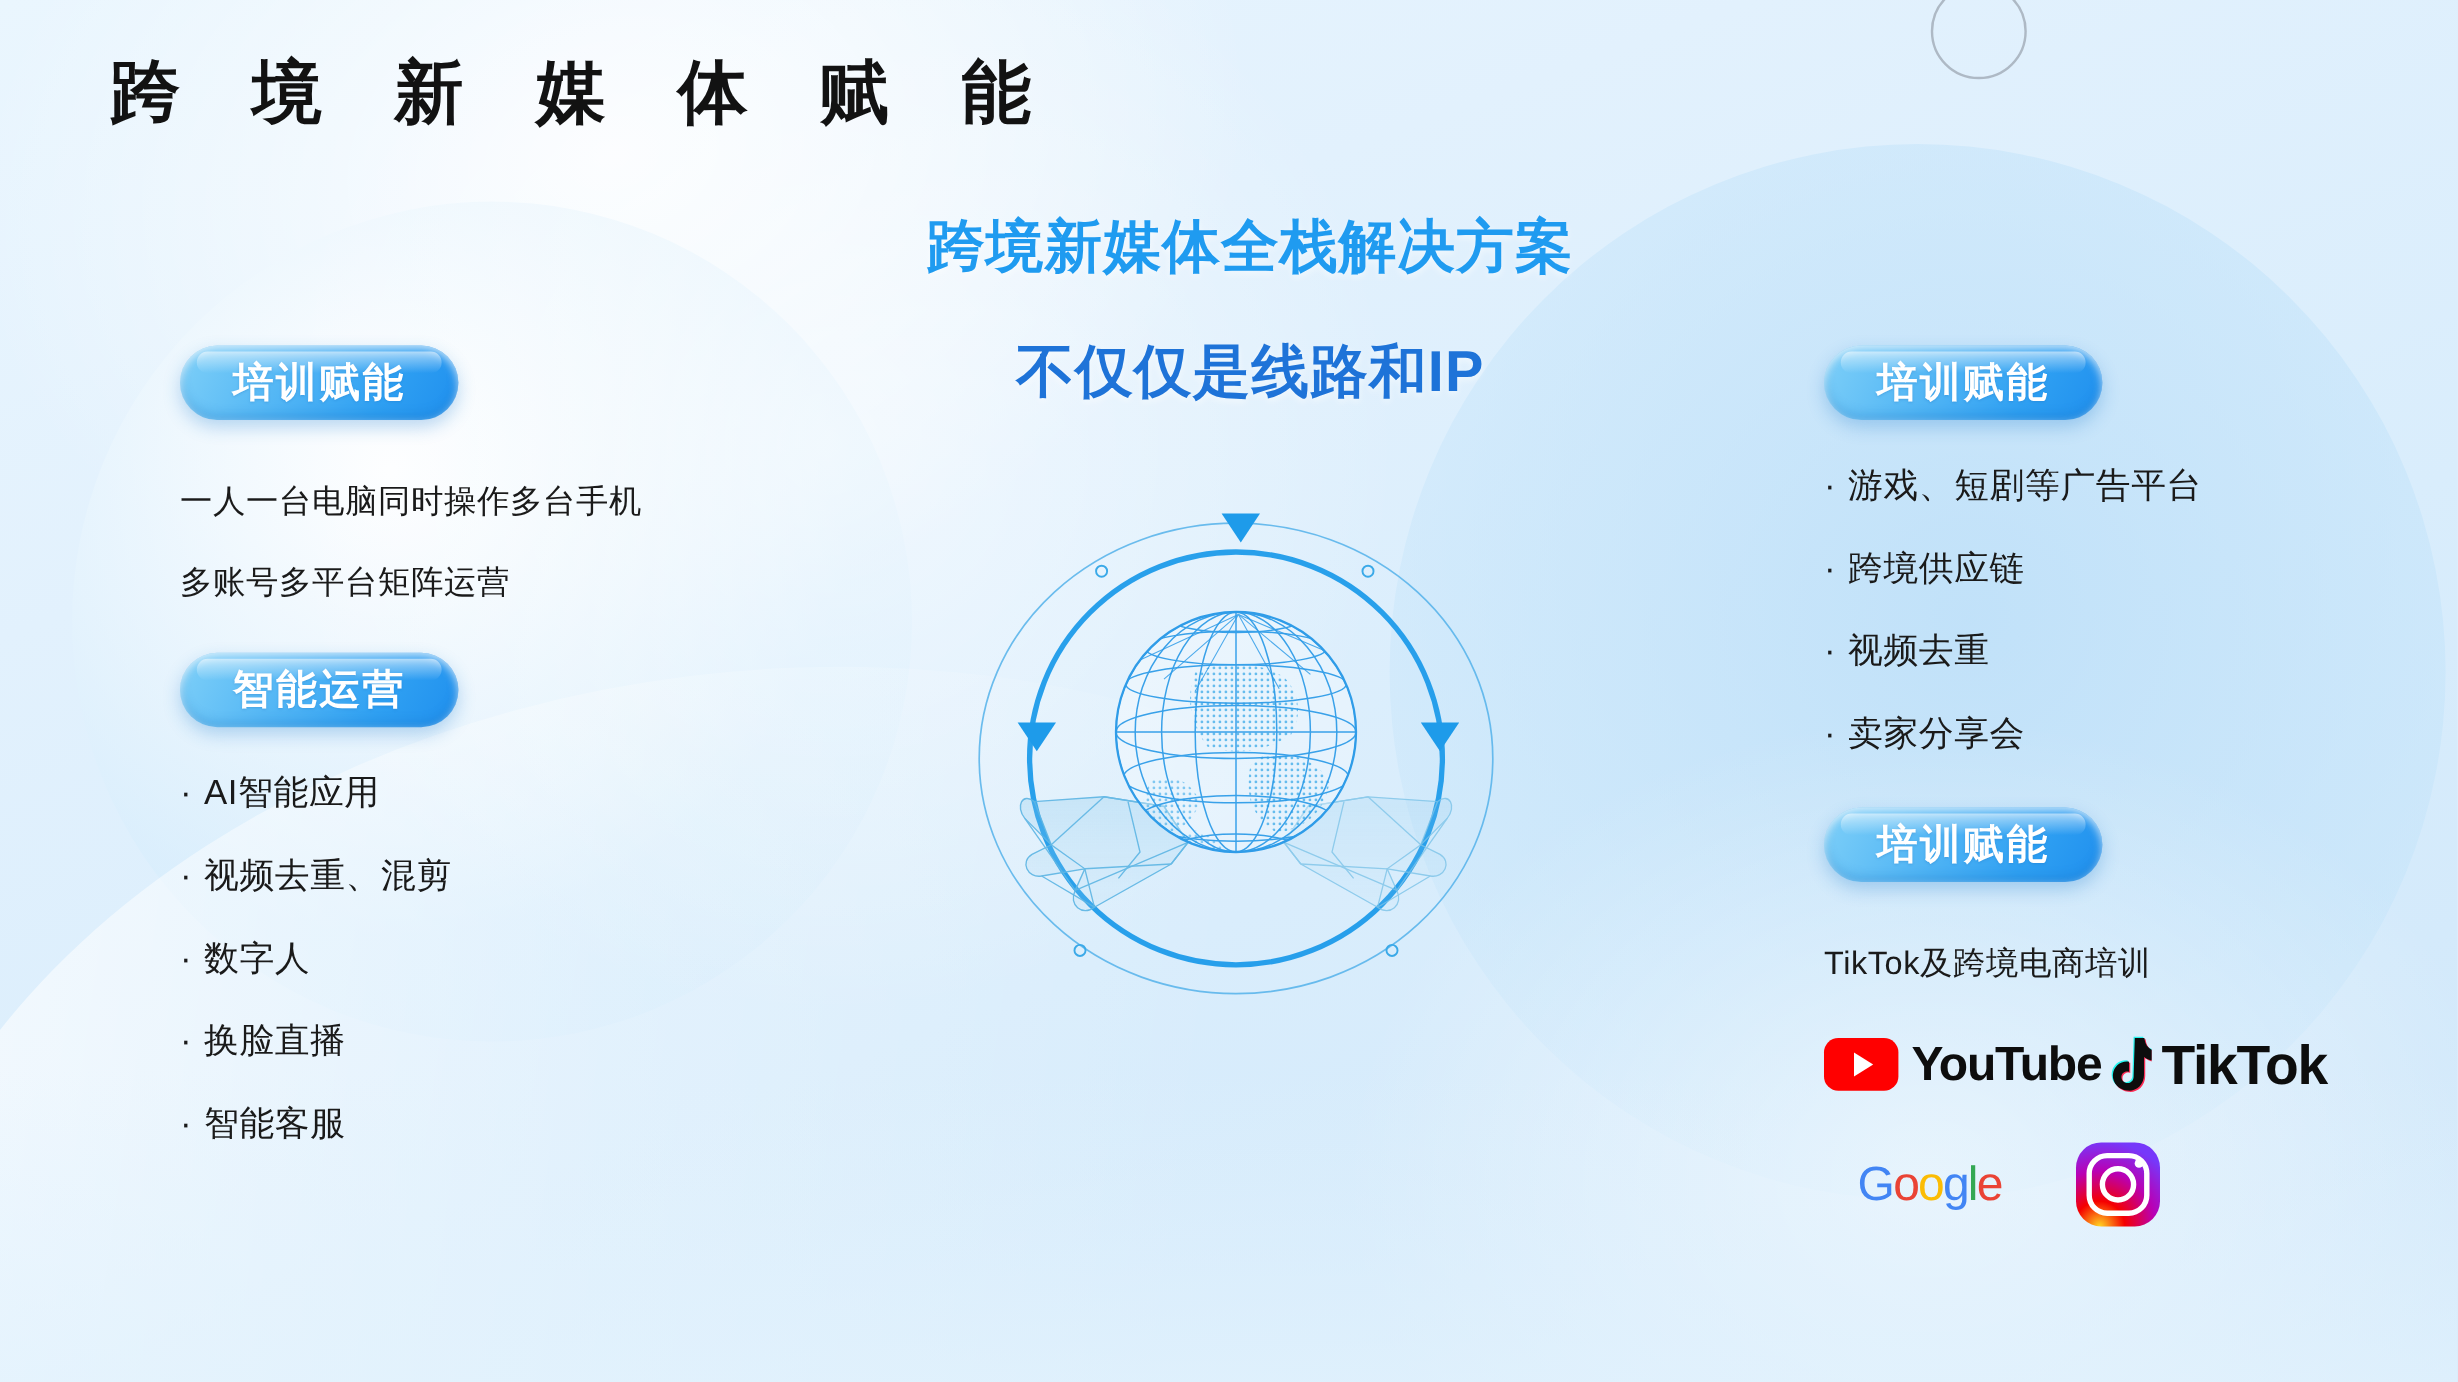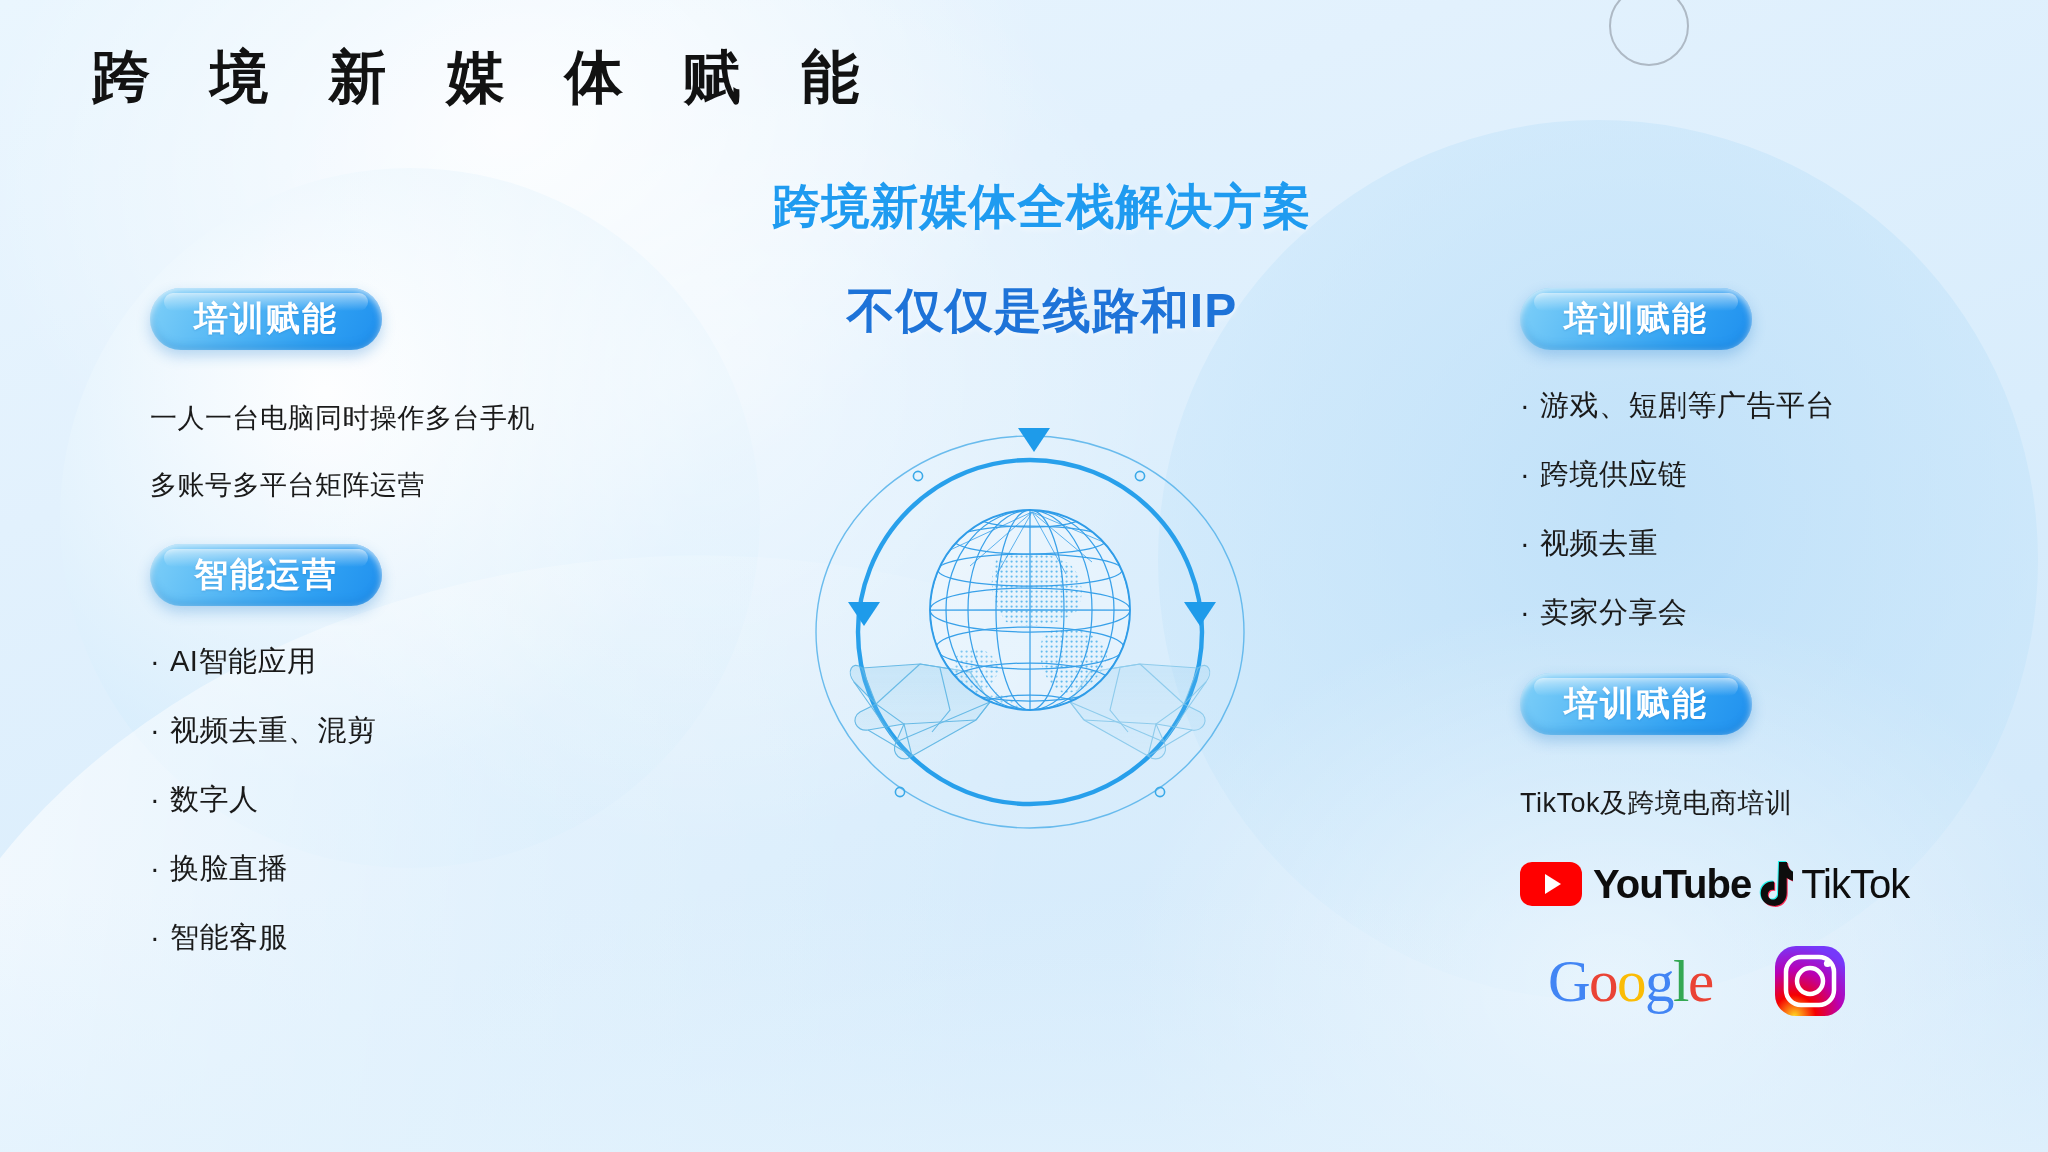--- a/index.html
+++ b/index.html
@@ -142,24 +142,24 @@
   }
   .yt-tri {
     width: 0; height: 0; margin-left: 4px;
     border-left: 16px solid #fff;
     border-top: 10px solid transparent;
     border-bottom: 10px solid transparent;
   }
   .yt-text { font-size: 40px; font-weight: 800; color: #0d0d0d; letter-spacing: -1px; }
 
   .logo-tt { display: flex; align-items: center; gap: 8px; }
-  .tt-text { font-size: 40px; font-weight: 400; color: #0d0d0d; letter-spacing: -1px; }
-
-  .logo-google { font-size: 59px; font-weight: 400; letter-spacing: -1.5px;
-    font-family: Liberation Serif, serif; }
+  .tt-text { font-size: 46px; font-weight: 700; color: #0d0d0d; letter-spacing: -1px; }
+
+  .logo-google { font-size: 40px; font-weight: 400; letter-spacing: -1.5px;
+    font-family: Liberation Sans, sans-serif; }
   .g-b { color: #4285F4; } .g-r { color: #EA4335; }
   .g-y { color: #FBBC05; } .g-g { color: #34A853; }
 
   .logo-ig { width: 74px; height: 74px; }
 </style>
 </head>
 <body>
 
 <div class="stage">
 

